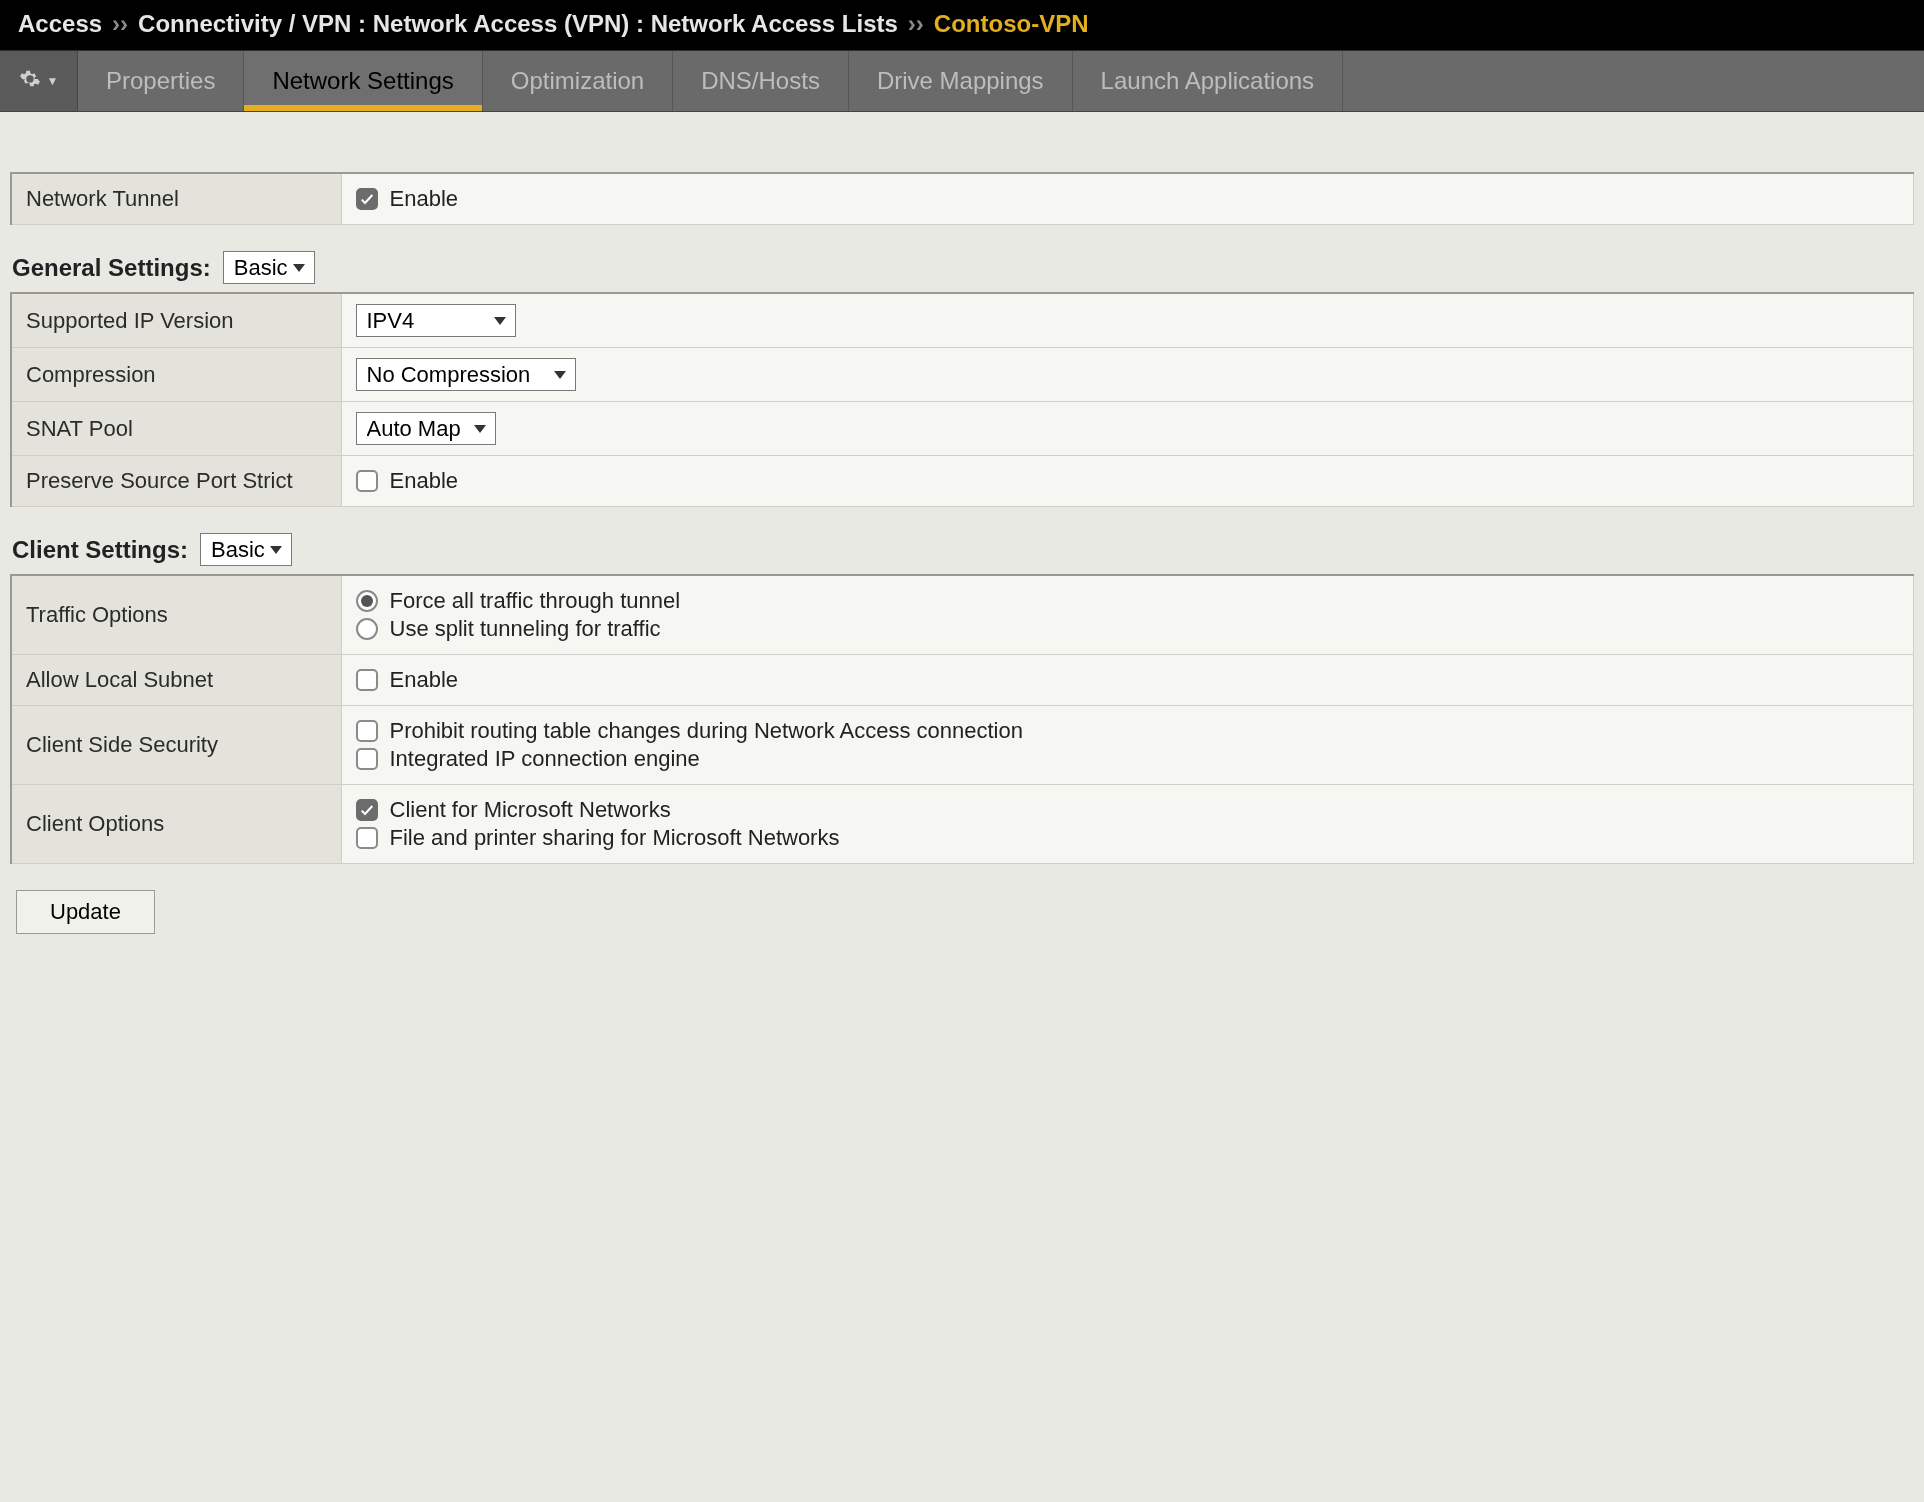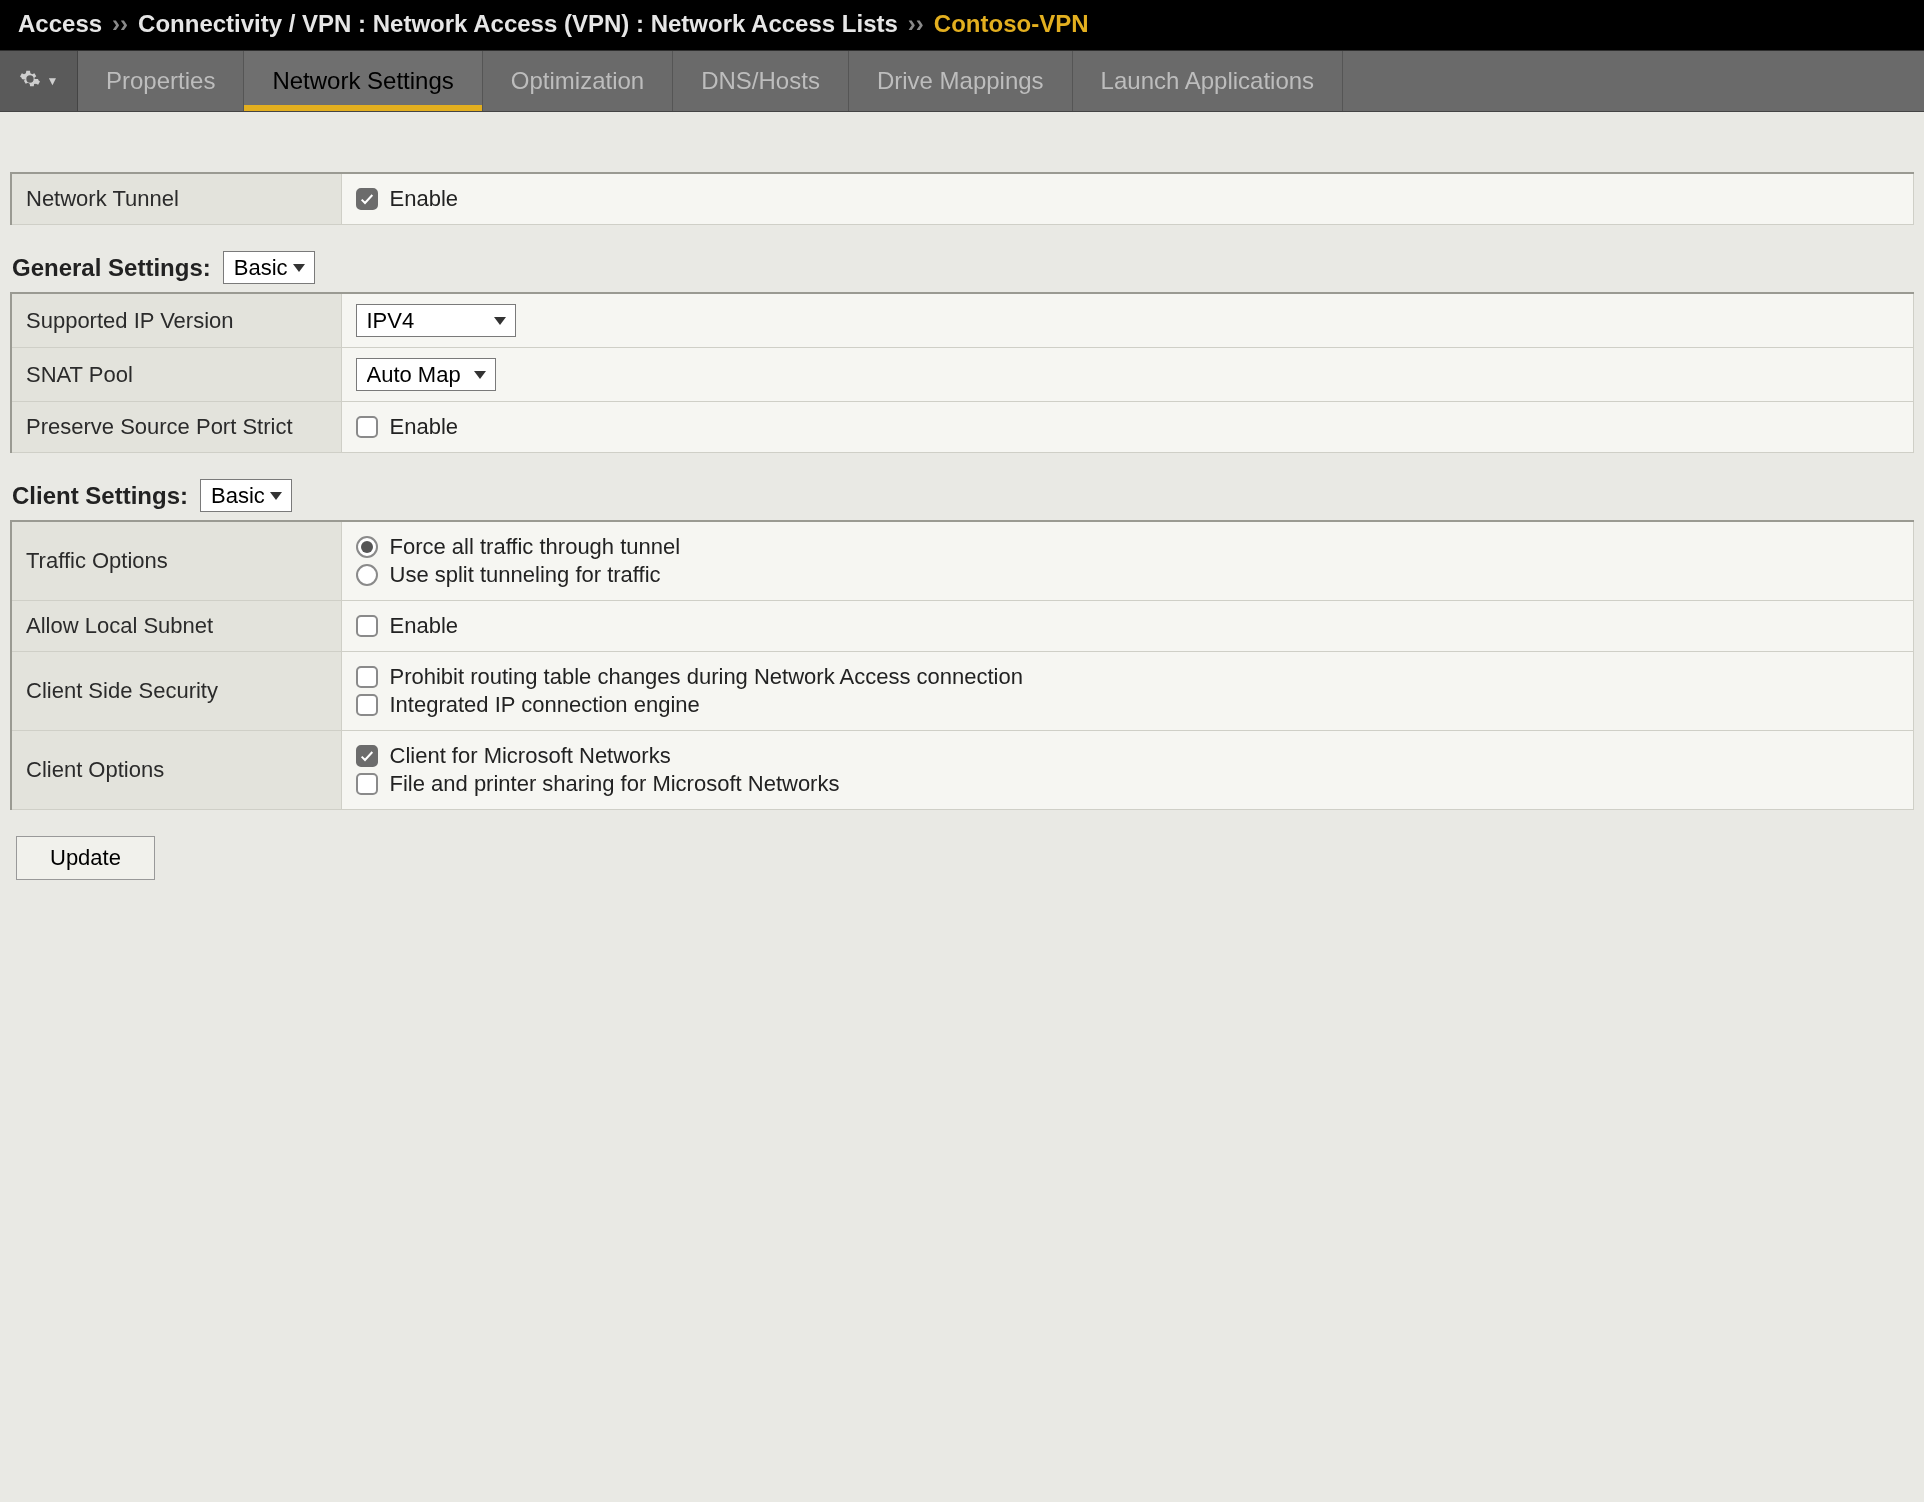--- a/index.html
+++ b/index.html
@@ -254,20 +254,30 @@
       <td class="label">Supported IP Version</td>
       <td class="ctrl">
         <span class="sel-wrap">
           <select class="sel" style="min-width:160px">
             <option>IPV4</option>
           </select>
         </span>
       </td>
     </tr>
     <tr>
+      <td class="label">Compression</td>
+      <td class="ctrl">
+        <span class="sel-wrap">
+          <select class="sel" style="min-width:220px">
+            <option>No Compression</option>
+          </select>
+        </span>
+      </td>
+    </tr>
+    <tr>
       <td class="label">SNAT Pool</td>
       <td class="ctrl">
         <span class="sel-wrap">
           <select class="sel" style="min-width:140px">
             <option>Auto Map</option>
           </select>
         </span>
       </td>
     </tr>
     <tr>

